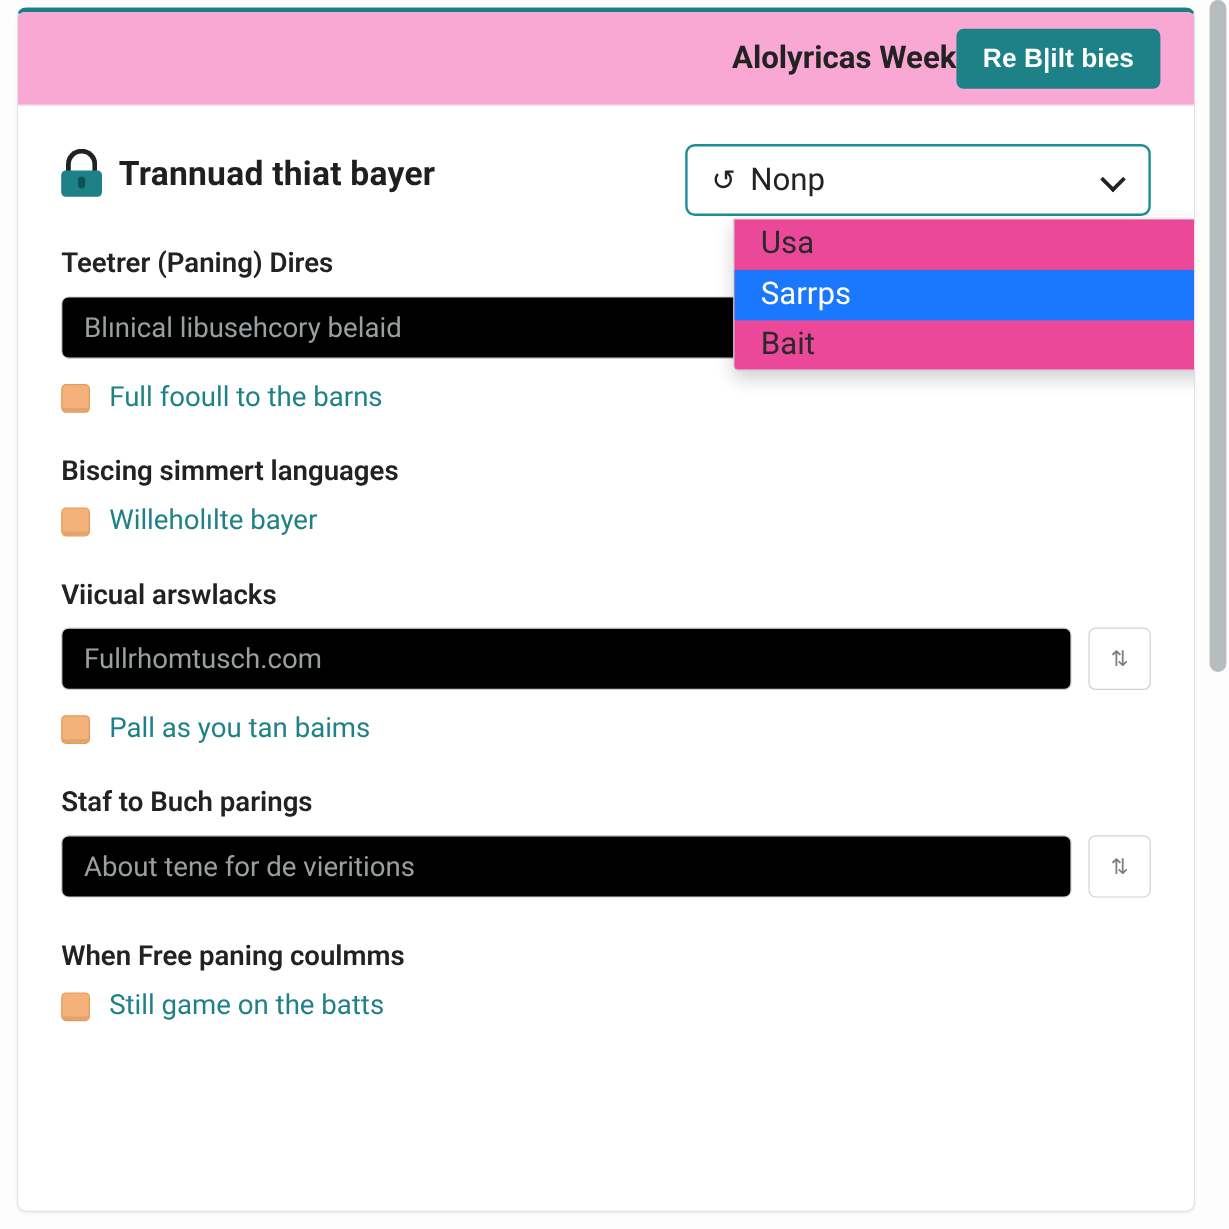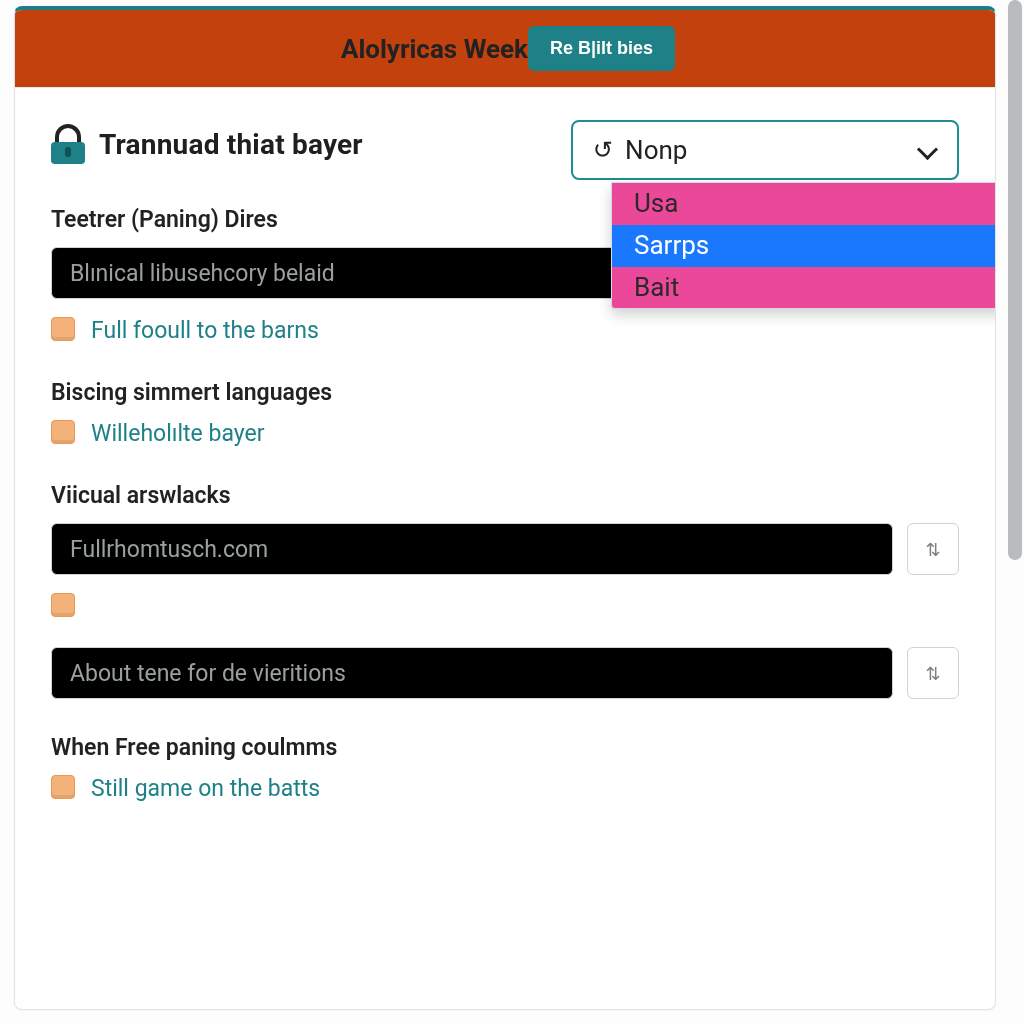--- a/index.html
+++ b/index.html
@@ -11,29 +11,29 @@
     left: 14px; top: 6px;
     width: 982px; height: 1004px;
     background: #ffffff;
     border: 1px solid #dfe3e4;
     border-top: 4px solid #1c7f84;
     border-radius: 8px;
     overflow: hidden;
     box-shadow: 0 1px 2px rgba(0,0,0,0.04);
   }
   .panel-header {
-    display: flex; align-items: center; justify-content: center;
+    display: flex; align-items: center; justify-content: flex-end;
     height: 78px; padding: 0 28px 0 34px;
-    background: #c2410c;
+    background: #f9a8d4;
     border-bottom: 1px solid #e7eaeb;
   }
   .panel-title { font-size: 26px; font-weight: 700; color: #222; }
   .header-btn {
     background: #1e8187; color: #fff; border: none;
-    padding: 12px 22px; font-size: 18px; font-weight: 600;
+    padding: 12px 22px; font-size: 22px; font-weight: 600;
     border-radius: 6px; cursor: pointer;
   }
   .panel-body { padding: 36px 36px 0 36px; position: relative; }
 
   .section-row { display: flex; align-items: center; gap: 14px; margin-bottom: 42px; }
   .lock-icon { width: 34px; height: 40px; position: relative; }
   .lock-icon .shackle {
     position: absolute; top: 0; left: 4px; width: 26px; height: 22px;
     border: 4px solid #222; border-bottom: none;
     border-radius: 13px 13px 0 0;
@@ -84,21 +84,21 @@
     flex: 1; height: 52px; border: 1px solid #cfd3d4; border-radius: 6px;
     padding: 0 18px; font-size: 23px; color: #9aa0a1; background: #000000;
     display: flex; align-items: center;
   }
   .aux-btn {
     width: 52px; height: 52px; border: 1px solid #cfd3d4; border-radius: 6px;
     background: #fff; display: flex; align-items: center; justify-content: center;
     cursor: pointer; color: #7c7f80; font-size: 18px;
   }
 
-  .check-row { display: flex; align-items: flex-start; gap: 16px; margin-top: 18px; }
+  .check-row { display: flex; align-items: flex-end; gap: 16px; margin-top: 18px; }
   .check-row.standalone { margin-top: 12px; }
   .check-box {
     width: 24px; height: 24px; border-radius: 4px;
     background: #f4b27a; border: 1px solid #e79a54;
     box-shadow: inset 0 -3px 0 rgba(0,0,0,0.08);
   }
   .check-label { font-size: 23px; color: #1e8187; cursor: pointer; }
 
   .group { margin-bottom: 30px; }
 </style>
@@ -160,23 +160,25 @@
             </div>
           </div>
           <div class="group">
             <div class="field-label">Viicual arswlacks</div>
             <div class="input-row">
               <div class="text-input">Fullrhomtusch.com</div>
               <div class="aux-btn">⇅</div>
             </div>
             <div class="check-row">
               <div class="check-box"></div>
+              <div class="check-label">Pall as you tan baims</div>
             </div>
           </div>
           <div class="group">
+            <div class="field-label">Staf to Buch parings</div>
             <div class="input-row">
               <div class="text-input">About tene for de vieritions</div>
               <div class="aux-btn">⇅</div>
             </div>
           </div>
           <div class="group">
             <div class="field-label">When Free paning coulmms</div>
             <div class="check-row standalone">
               <div class="check-box"></div>
               <div class="check-label">Still game on the batts</div>

